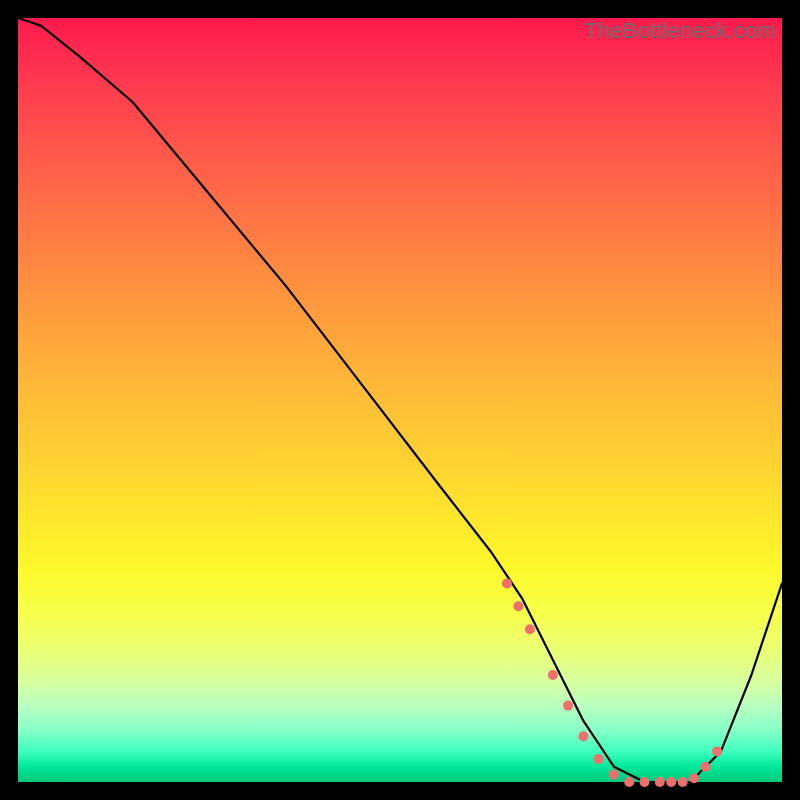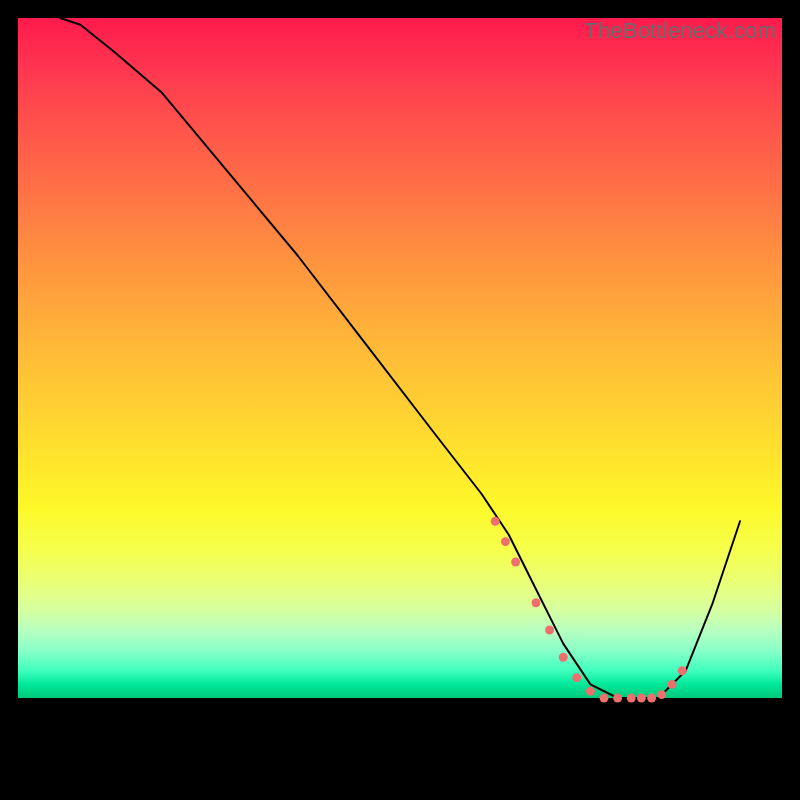--- a/index.html
+++ b/index.html
@@ -9,21 +9,21 @@
     height: 800px;
     background: #000;
     overflow: hidden;
     font-family: Arial, Helvetica, sans-serif;
   }
   .frame {
     position: absolute;
     left: 18px;
     top: 18px;
     width: 764px;
-    height: 680px;
+    height: 764px;
     background: #000;
   }
   .gradient {
     position: absolute;
     left: 0;
     top: 0;
     width: 100%;
     height: 100%;
     background: linear-gradient(
       to bottom,

